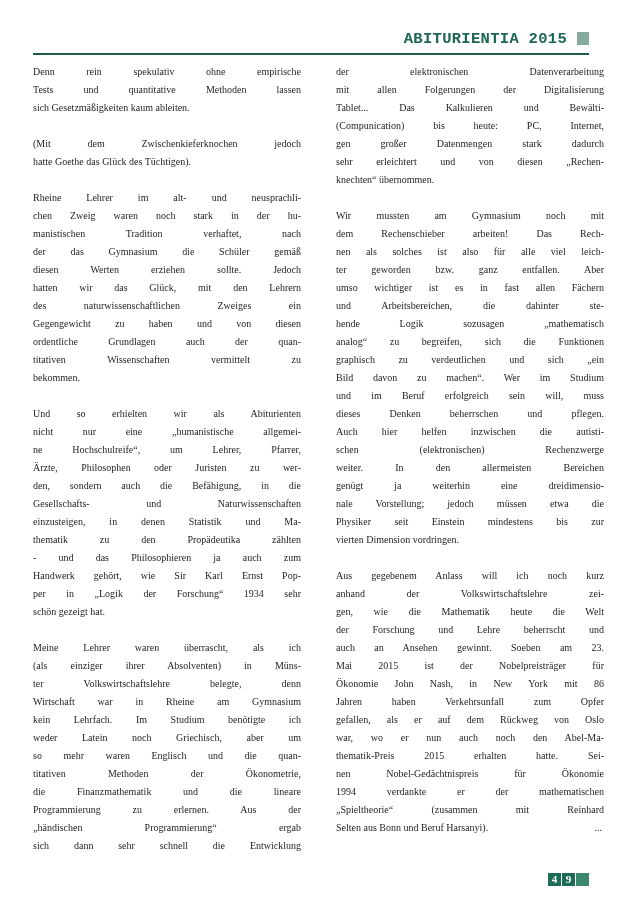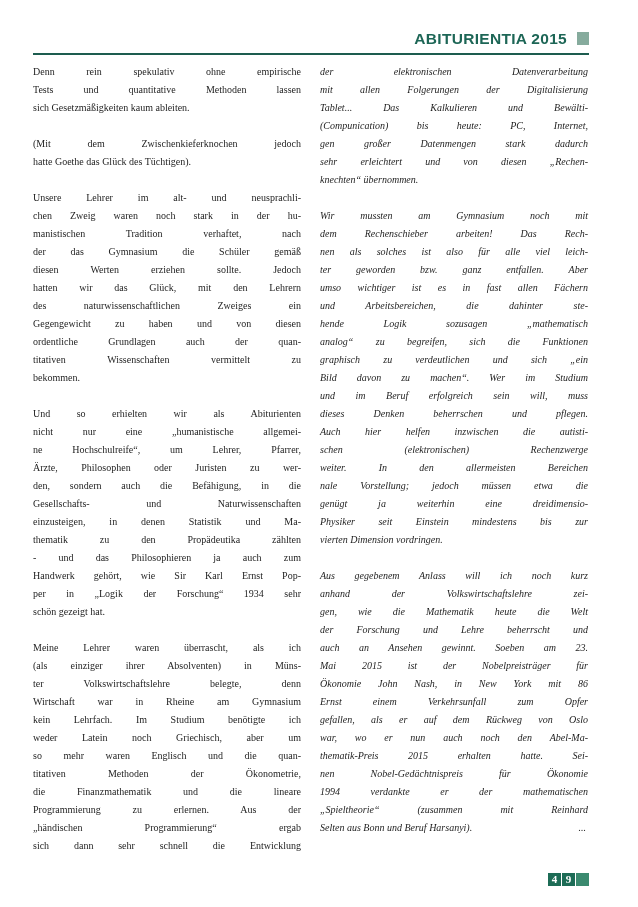--- a/index.html
+++ b/index.html
@@ -20,21 +20,21 @@
       left: 33px;
       top: 0;
       width: 556px;
       height: 53px;
       border-bottom: 2px solid #1d5c4f;
     }
     .header-title {
       position: absolute;
       right: 22px;
       top: 30px;
-      font-family: Liberation Sans, sans-serif;
+      font-family: Liberation Mono, monospace;
       font-weight: bold;
       font-size: 15.5px;
       letter-spacing: 0.3px;
       color: #1d6656;
       line-height: 18px;
     }
     .header-square {
       position: absolute;
       right: 0;
       top: 32px;
@@ -43,21 +43,21 @@
       background: #86ab9d;
     }
     .column {
       position: absolute;
       top: 63px;
       width: 268px;
       font-size: 10px;
       line-height: 18px;
     }
     .col-left { left: 33px; }
-    .col-right { left: 320px; font-style: italic; }
+    .col-right { left: 336px; }
     .para {
       margin: 0 0 18px 0;
     }
     .line {
       display: block;
       text-align: justify;
       text-align-last: justify;
       white-space: nowrap;
       height: 18px;
       overflow: visible;
@@ -110,21 +110,21 @@
     <span class="line">Tests und quantitative Methoden lassen</span>
     <span class="line last">sich Gesetzmäßigkeiten kaum ableiten.</span>
   </p>
 
   <p class="para">
     <span class="line">(Mit dem Zwischenkieferknochen jedoch</span>
     <span class="line last">hatte Goethe das Glück des Tüchtigen).</span>
   </p>
 
   <p class="para">
-    <span class="line">Unsere Lehrer im alt- und neusprachli-</span>
+    <span class="line">Rheine Lehrer im alt- und neusprachli-</span>
     <span class="line">chen Zweig waren noch stark in der hu-</span>
     <span class="line">manistischen Tradition verhaftet, nach</span>
     <span class="line">der das Gymnasium die Schüler gemäß</span>
     <span class="line">diesen Werten erziehen sollte. Jedoch</span>
     <span class="line">hatten wir das Glück, mit den Lehrern</span>
     <span class="line">des naturwissenschaftlichen Zweiges ein</span>
     <span class="line">Gegengewicht zu haben und von diesen</span>
     <span class="line">ordentliche Grundlagen auch der quan-</span>
     <span class="line">titativen Wissenschaften vermittelt zu</span>
     <span class="line last">bekommen.</span>
@@ -182,35 +182,35 @@
     <span class="line">und Arbeitsbereichen, die dahinter ste-</span>
     <span class="line">hende Logik sozusagen „mathematisch</span>
     <span class="line">analog“ zu begreifen, sich die Funktionen</span>
     <span class="line">graphisch zu verdeutlichen und sich „ein</span>
     <span class="line">Bild davon zu machen“. Wer im Studium</span>
     <span class="line">und im Beruf erfolgreich sein will, muss</span>
     <span class="line">dieses Denken beherrschen und pflegen.</span>
     <span class="line">Auch hier helfen inzwischen die autisti-</span>
     <span class="line">schen (elektronischen) Rechenzwerge</span>
     <span class="line">weiter. In den allermeisten Bereichen</span>
+    <span class="line">genügt ja weiterhin eine dreidimensio-</span>
     <span class="line">nale Vorstellung; jedoch müssen etwa die</span>
-    <span class="line">genügt ja weiterhin eine dreidimensio-</span>
     <span class="line">Physiker seit Einstein mindestens bis zur</span>
     <span class="line last">vierten Dimension vordringen.</span>
   </p>
 
   <p class="para">
     <span class="line">Aus gegebenem Anlass will ich noch kurz</span>
     <span class="line">anhand der Volkswirtschaftslehre zei-</span>
     <span class="line">gen, wie die Mathematik heute die Welt</span>
     <span class="line">der Forschung und Lehre beherrscht und</span>
     <span class="line">auch an Ansehen gewinnt. Soeben am 23.</span>
     <span class="line">Mai 2015 ist der Nobelpreisträger für</span>
     <span class="line">Ökonomie John Nash, in New York mit 86</span>
-    <span class="line">Ernst einem Verkehrsunfall zum Opfer</span>
+    <span class="line">Jahren haben Verkehrsunfall zum Opfer</span>
     <span class="line">gefallen, als er auf dem Rückweg von Oslo</span>
     <span class="line">war, wo er nun auch noch den Abel-Ma-</span>
     <span class="line">thematik-Preis 2015 erhalten hatte. Sei-</span>
     <span class="line">nen Nobel-Gedächtnispreis für Ökonomie</span>
     <span class="line">1994 verdankte er der mathematischen</span>
     <span class="line">„Spieltheorie“ (zusammen mit Reinhard</span>
     <span class="line last-right">
       <span>Selten aus Bonn und Beruf Harsanyi).</span>
       <span class="ellipsis">...</span>
     </span>

